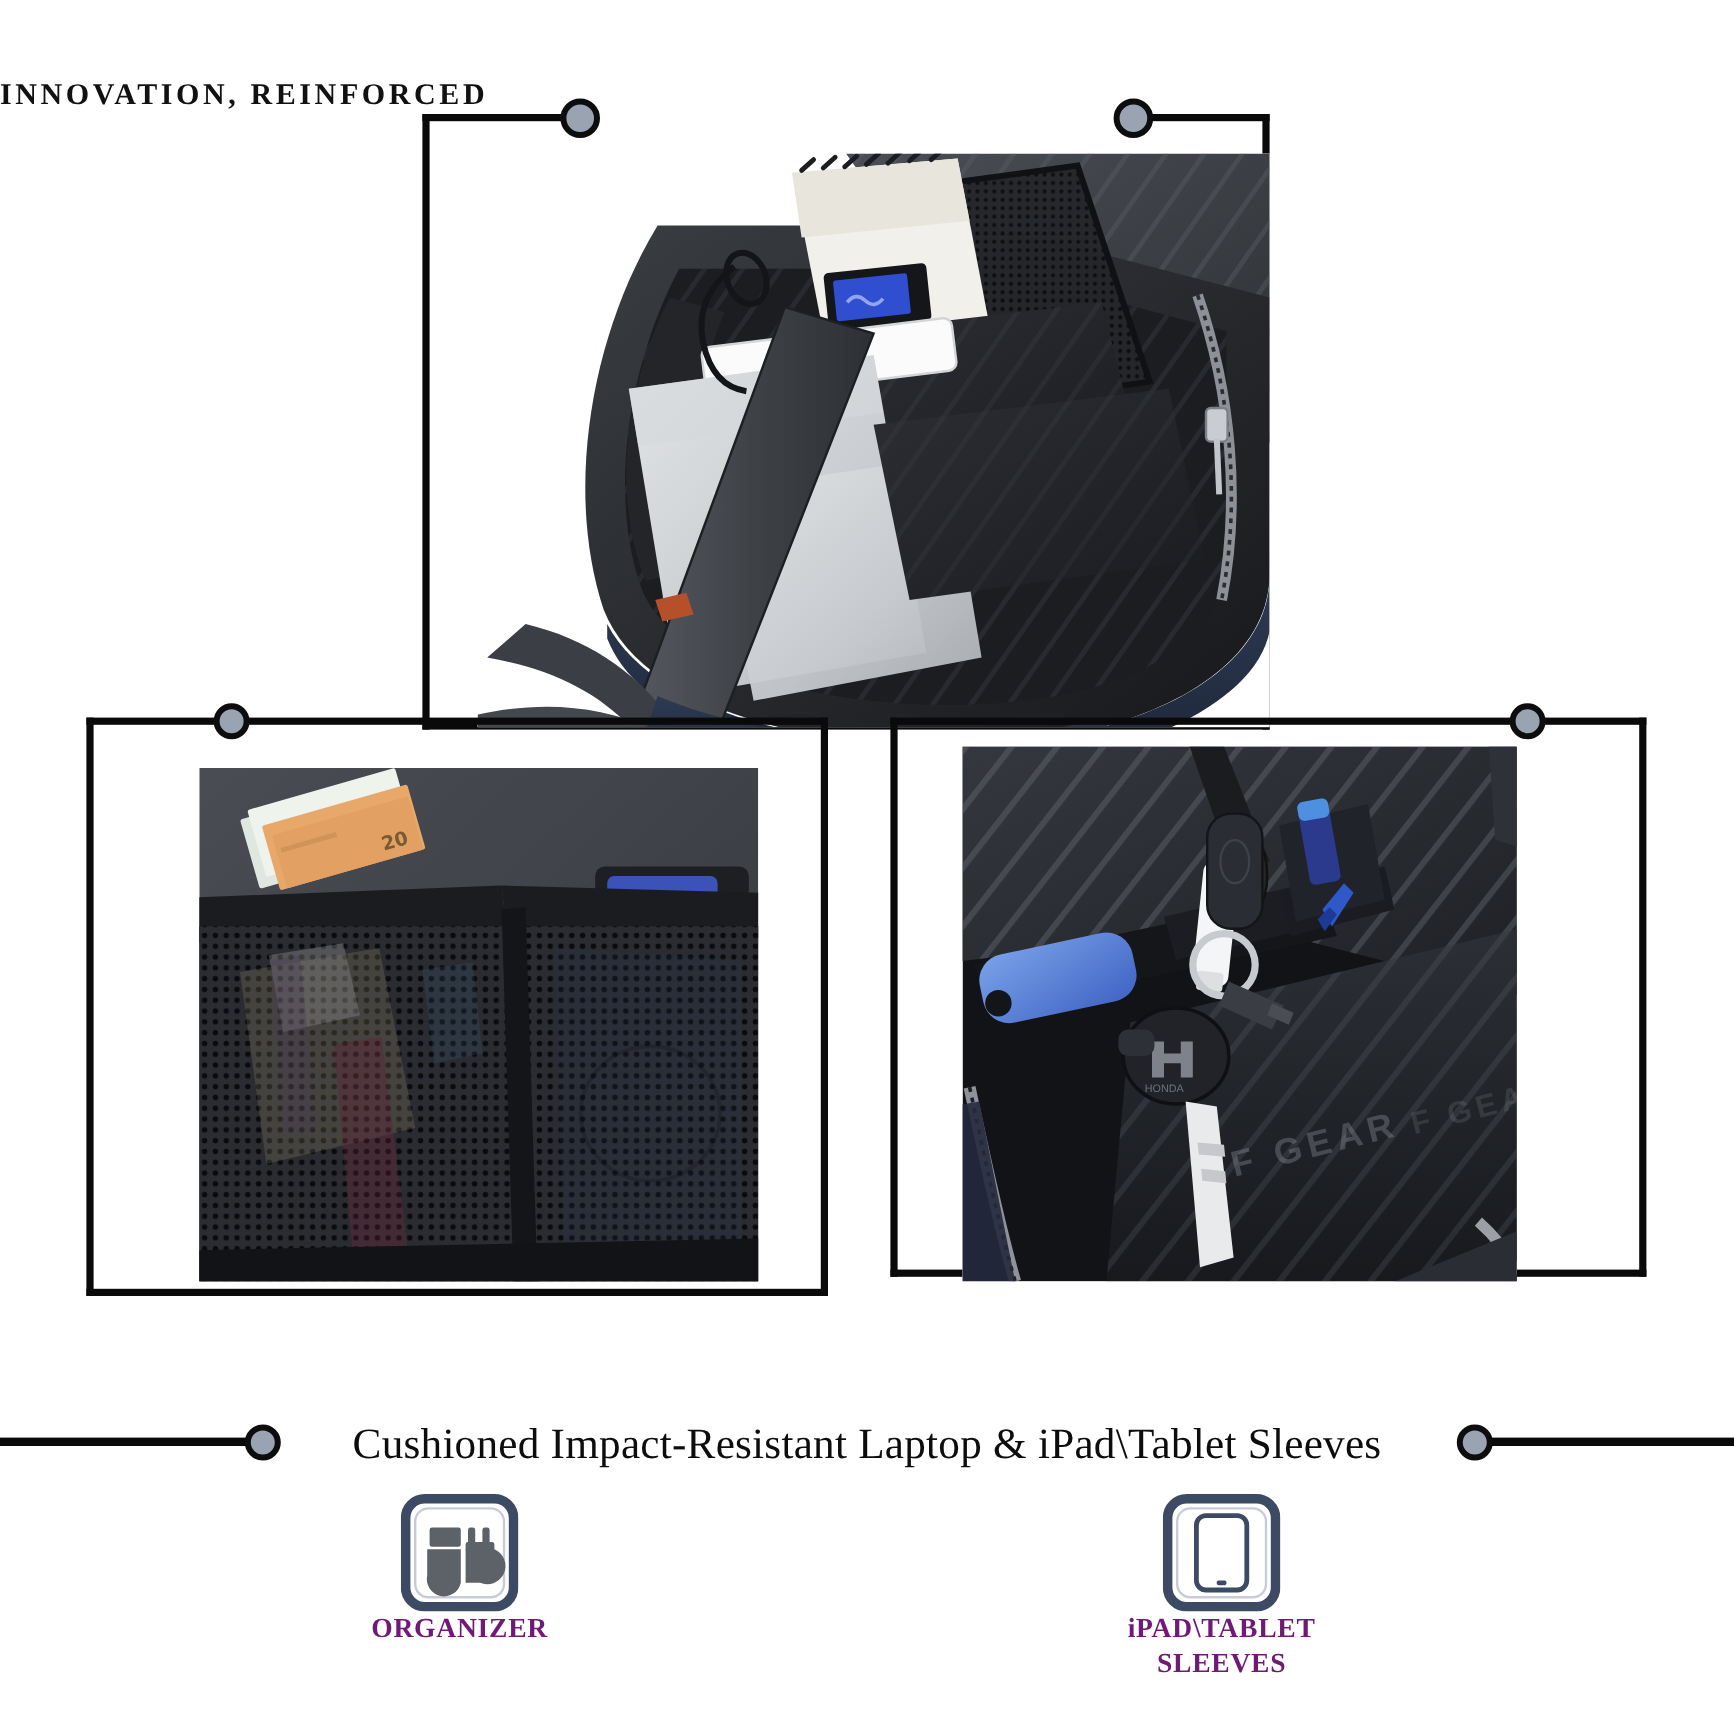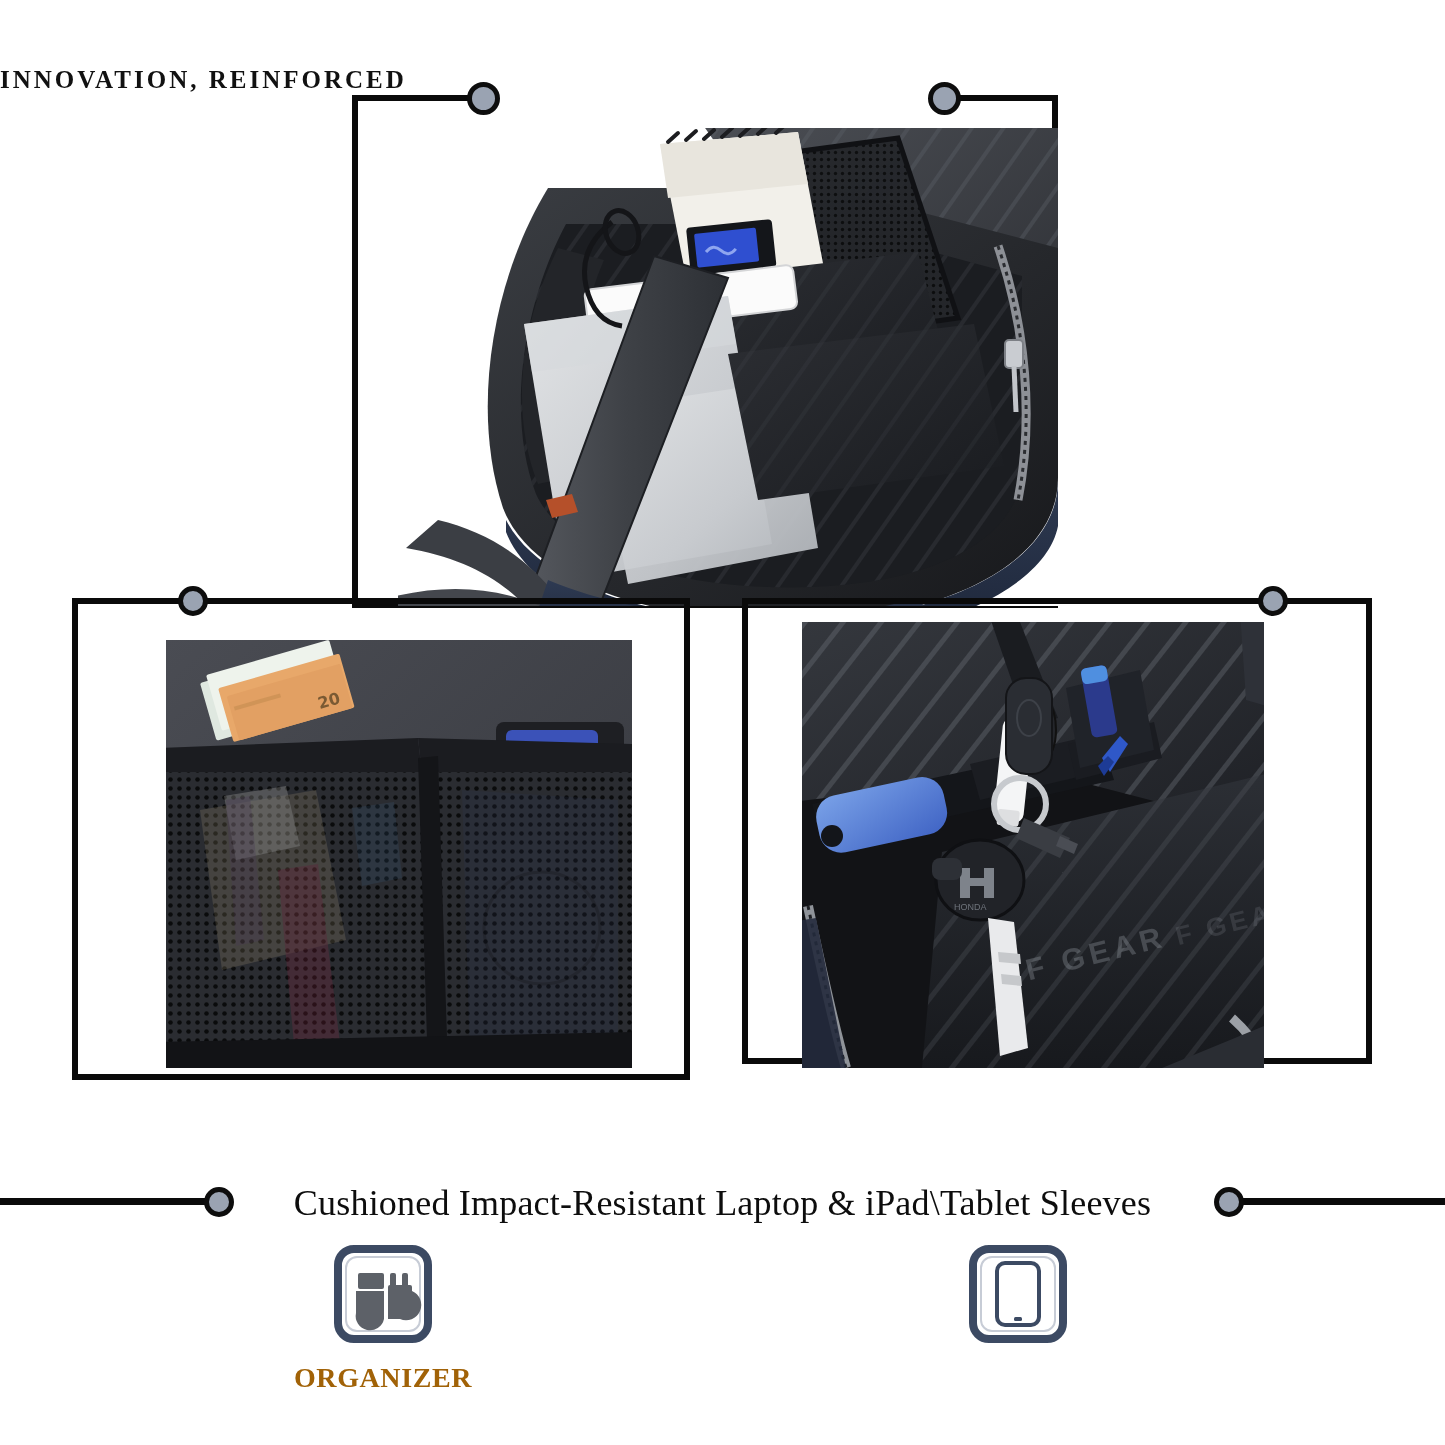--- a/index.html
+++ b/index.html
@@ -63,26 +63,25 @@
     position:absolute;
     width:300px;
     text-align:center;
   }
   .feat-icon{
     width:98px;height:98px;
     margin:0 auto;
     position:relative;
   }
   .feat-label{
-    margin-top:18px;
     font-family:"Liberation Serif", serif;
     font-weight:700;
-    font-size:28px;
+    font-size:23px;
     letter-spacing:.6px;
-    color:#a16207;
+    color:#701a75;
     line-height:1.24;
     white-space:pre-line;
   }
 </style>
 </head>
 <body>
 
 <div class="stage">
 
   <div class="headline-top">INNOVATION, REINFORCED</div>
@@ -413,17 +412,19 @@
 
     <div class="feature" style="left:868px;top:0px;">
       <div class="feat-icon">
         <svg width="98" height="98" viewBox="0 0 98 98" xmlns="http://www.w3.org/2000/svg">
           <rect x="4" y="4" width="90" height="90" rx="16" fill="#ffffff" stroke="#3c4a63" stroke-width="8"></rect>
           <rect x="12" y="12" width="74" height="74" rx="11" fill="#ffffff" stroke="#c7ccd6" stroke-width="2"></rect>
           <rect x="28" y="18" width="42" height="62" rx="8" fill="#ffffff" stroke="#3c4a63" stroke-width="4"></rect>
           <rect x="45" y="72" width="8" height="4" rx="1.5" fill="#3c4a63"></rect>
         </svg>
       </div>
+      <div class="feat-label">iPAD\TABLET
+SLEEVES</div>
     </div>
 
   </div>
 
 </div>
 
 </body></html>

